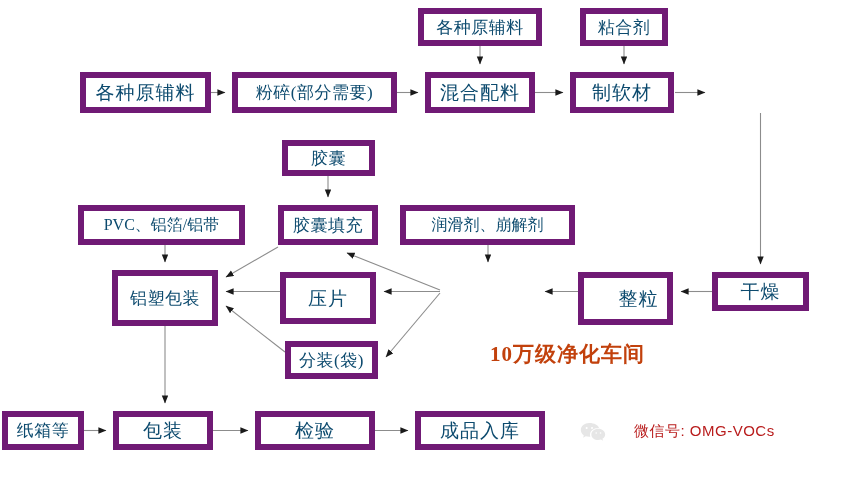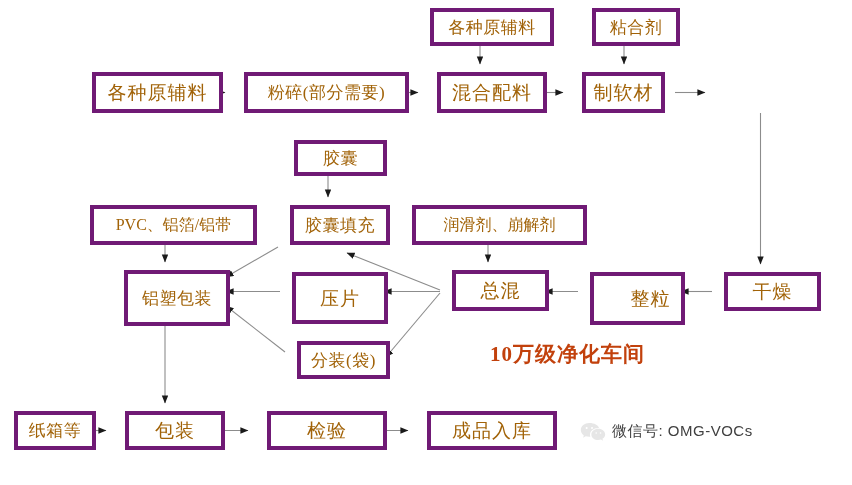--- a/index.html
+++ b/index.html
@@ -9,30 +9,29 @@
     font-family:"Liberation Serif","DejaVu Serif",serif;
     overflow:hidden;
     position:relative;
   }
   #canvas{position:absolute;left:0;top:0;width:852px;height:485px;}
   svg#wires{position:absolute;left:0;top:0;width:852px;height:485px;pointer-events:none;}
 
   .node{
     position:absolute;
     box-sizing:border-box;
-    border:4px solid #701a75;
+    border:6px solid #701a75;
     background:#ffffff;
     display:flex;align-items:center;justify-content:center;
-    color:#a16207;
+    color:#0c4a6e;
     font-size:19px;
     line-height:1;
     letter-spacing:1px;
     white-space:nowrap;
     z-index:2;
-    margin-left:12px;
   }
   .node.small{font-size:17px;letter-spacing:0.5px;}
   .node.tiny{font-size:16px;letter-spacing:0px;}
 
   .free-label{
     position:absolute;
     font-weight:bold;
     font-size:21px;
     color:#c2410c;
     letter-spacing:1px;
@@ -44,21 +43,21 @@
     position:absolute;
     display:flex;align-items:center;gap:6px;
     color:#e2e2e2;
     font-family:"Liberation Sans","DejaVu Sans",sans-serif;
     font-size:15px;
     letter-spacing:0.5px;
     white-space:nowrap;
     z-index:3;
     user-select:none;
   }
-  .watermark .wm-text{color:#404040;}
+  .watermark .wm-text{color:#b91c1c;margin-left:22px;}
   .wm-logo{width:26px;height:20px;display:block;}
 </style>
 </head>
 <body>
 
 <div id="canvas">
 
   <svg id="wires" viewBox="0 0 852 485" xmlns="http://www.w3.org/2000/svg">
     <defs>
       <marker id="ah" markerWidth="9" markerHeight="9" refX="7.6" refY="3.2" orient="auto" markerUnits="userSpaceOnUse">
@@ -100,28 +99,27 @@
       <path d="M213,430.5 L248,430.5"></path>
       <path d="M375,430.5 L408,430.5"></path>
     </g>
   </svg>
 
   <div class="node" style="left:80px;top:72px;width:131px;height:41px;">各种原辅料</div>
   <div class="node small" style="left:232px;top:72px;width:165px;height:41px;">粉碎(部分需要)</div>
   <div class="node small" style="left:418px;top:8px;width:124px;height:38px;">各种原辅料</div>
   <div class="node small" style="left:580px;top:8px;width:88px;height:38px;">粘合剂</div>
   <div class="node" style="left:425px;top:72px;width:110px;height:41px;">混合配料</div>
-  <div class="node" style="left:570px;top:72px;width:83px;height:41px;">制软材</div>
+  <div class="node" style="left:570px;top:72px;width:104px;height:41px;">制软材</div>
   <div class="node small" style="left:282px;top:140px;width:93px;height:36px;">胶囊</div>
   <div class="node tiny" style="left:78px;top:205px;width:167px;height:40px;">PVC、铝箔/铝带</div>
   <div class="node small" style="left:278px;top:205px;width:100px;height:40px;">胶囊填充</div>
   <div class="node tiny" style="left:400px;top:205px;width:175px;height:40px;">润滑剂、崩解剂</div>
   <div class="node small" style="left:112px;top:270px;width:106px;height:56px;">铝塑包装</div>
   <div class="node" style="left:280px;top:272px;width:96px;height:52px;">压片</div>
-  <div class="node" style="left:440px;top:270px;width:97px;height:41px;">总混</div>
   <div class="node" style="left:578px;top:272px;width:95px;height:53px;padding-left:26px;">整粒</div>
   <div class="node" style="left:712px;top:272px;width:97px;height:39px;">干燥</div>
   <div class="node small" style="left:285px;top:341px;width:93px;height:38px;">分装(袋)</div>
   <div class="node small" style="left:2px;top:411px;width:82px;height:39px;">纸箱等</div>
   <div class="node" style="left:113px;top:411px;width:100px;height:39px;">包装</div>
   <div class="node" style="left:255px;top:411px;width:120px;height:39px;">检验</div>
   <div class="node" style="left:415px;top:411px;width:130px;height:39px;">成品入库</div>
 
   <div class="free-label" style="left:490px;top:340px;">10万级净化车间</div>
 

